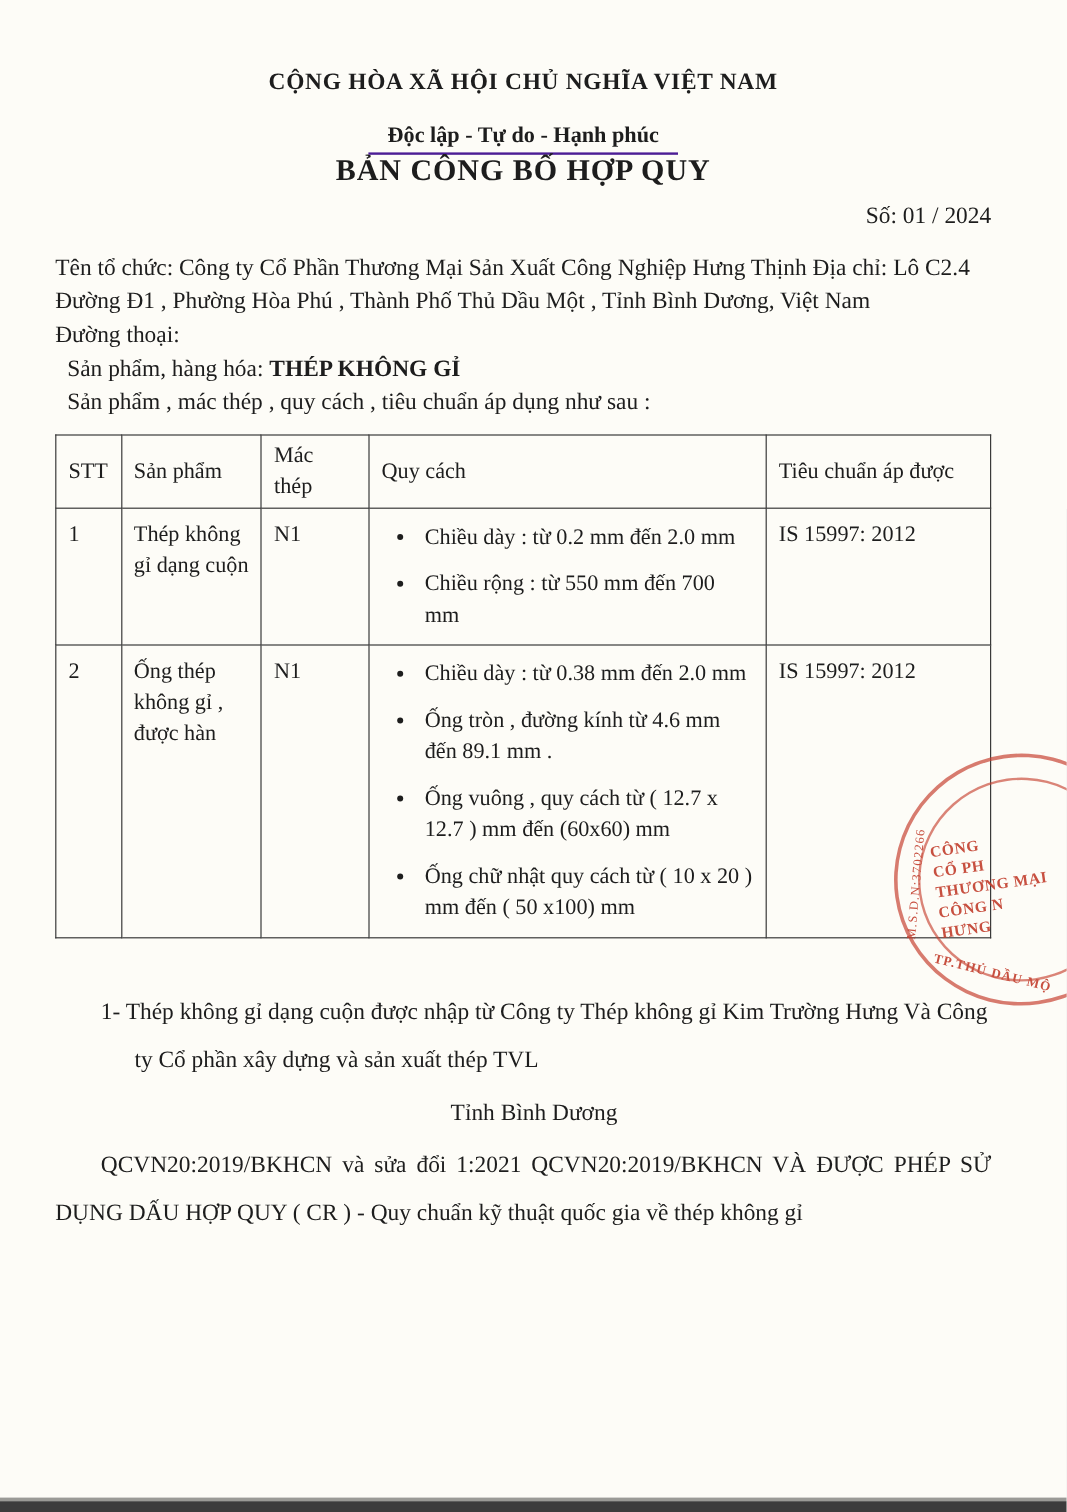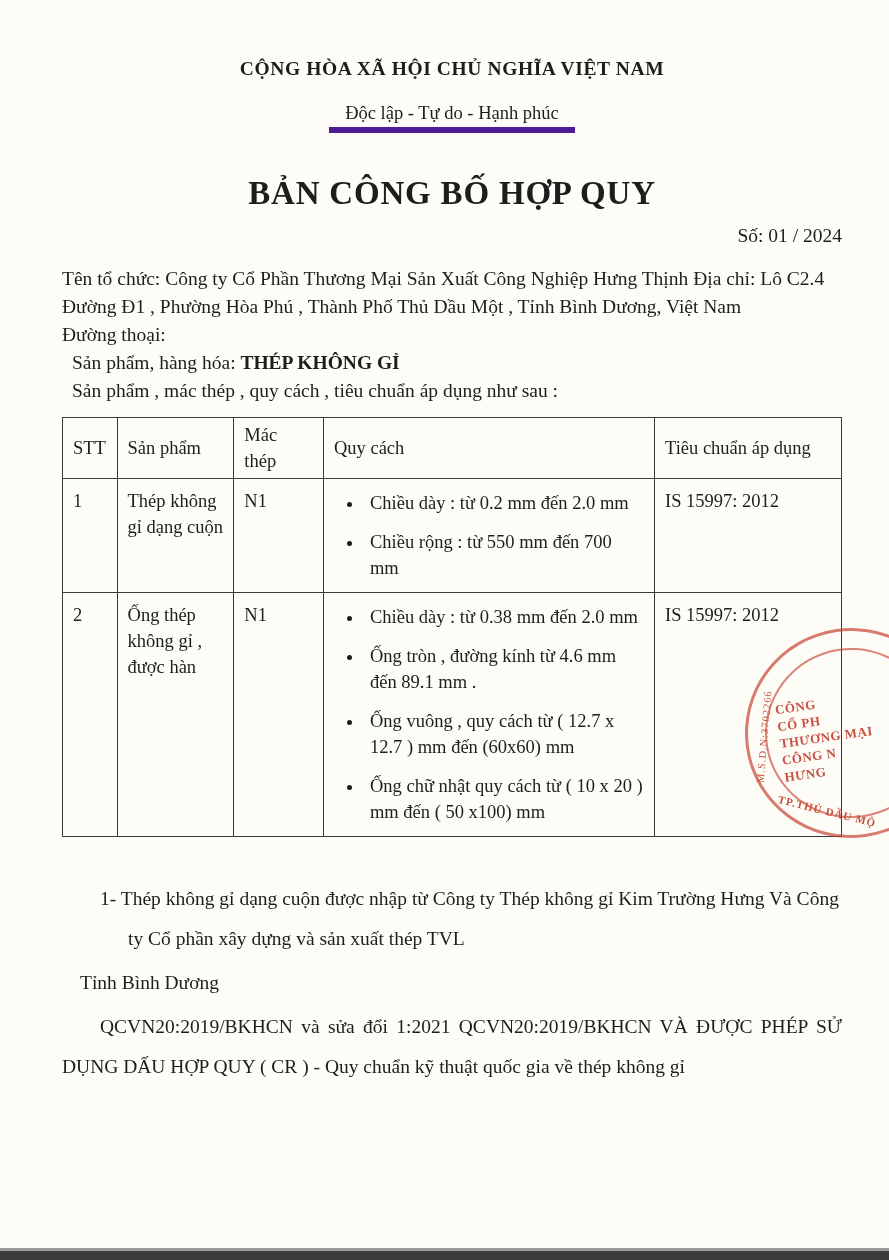--- a/index.html
+++ b/index.html
@@ -9,43 +9,42 @@
     width: 889px;
     height: 1260px;
     margin: 0 auto;
     background: #fdfcf7;
     font-family: "Liberation Serif", "DejaVu Serif", serif;
     color: #1d1d1d;
     overflow: hidden;
   }
   .content {
     position: absolute;
-    left: 62px;
+    left: 46px;
     top: 58px;
     width: 780px;
   }
   .nat-header { text-align: center; }
   .nat1 {
     font-weight: bold;
     font-size: 19.5px;
     letter-spacing: 0.6px;
   }
   .nat2 {
     display: inline-block;
     margin-top: 5px;
-    font-weight: normal;
+    font-weight: bold;
     font-size: 18.5px;
-    border-bottom: 6px solid #4c1d95;
+    border-bottom: 2px solid #4c1d95;
     padding: 0 16px 3px 16px;
   }
   .doc-title {
-    margin-top: 42px;
     text-align: center;
     font-weight: bold;
-    font-size: 33px;
+    font-size: 25px;
     letter-spacing: 0.8px;
   }
   .doc-number {
     margin-top: 13px;
     text-align: right;
     font-size: 19.5px;
   }
   .body-block { margin-top: 18px; font-size: 19.5px; line-height: 28px; }
   .body-block p { margin: 0; }
   .indent1 { padding-left: 10px; }
@@ -79,21 +78,21 @@
   td.c-qc li:last-child { margin-bottom: 2px; }
   .row1 td { height: 100px; }
   .row2 td { height: 238px; }
 
   .notes { margin-top: 42px; font-size: 19.5px; line-height: 40px; }
   .note-item {
     padding-left: 66px;
     text-indent: -28px;
     margin-bottom: 4px;
   }
-  .plain-line { padding-left: 18px; margin-bottom: 4px; }
+  .plain-line { padding-left: 18px; margin-bottom: 4px; text-align: center; }
   .final-para {
     margin-top: 2px;
     text-align: justify;
     text-indent: 38px;
   }
 
   
   .stamp {
     position: absolute;
     left: 745px;
@@ -187,21 +186,21 @@
           <col class="col-mac">
           <col class="col-qc">
           <col class="col-tc">
       </colgroup>
       <thead>
         <tr>
           <th class="c-center">STT</th>
           <th>Sản phẩm</th>
           <th>Mác thép</th>
           <th>Quy cách</th>
-          <th>Tiêu chuẩn áp dụng</th>
+          <th>Tiêu chuẩn áp được</th>
         </tr>
       </thead>
       <tbody>
         <tr class="row1">
           <td class="c-center">1</td>
           <td>Thép không gỉ dạng cuộn</td>
           <td class="c-mac">N1</td>
           <td class="c-qc">
             <ul>
               <li>Chiều dày : từ 0.2 mm đến 2.0 mm</li>

